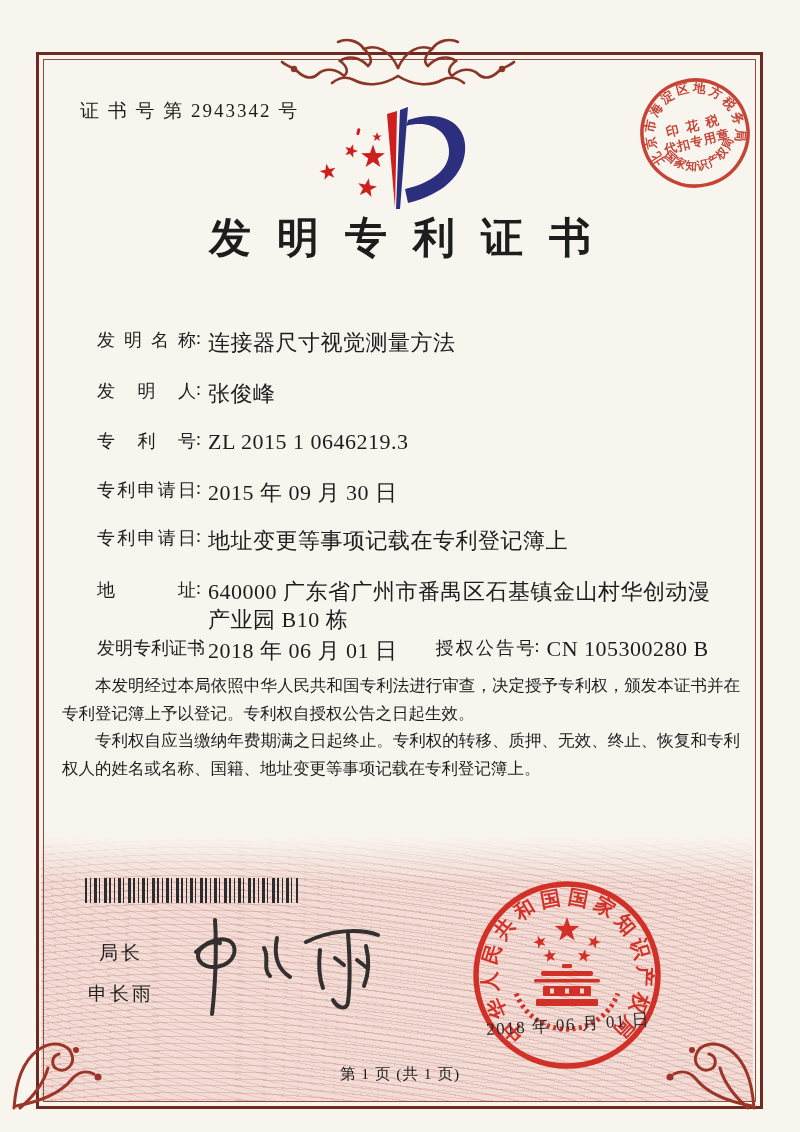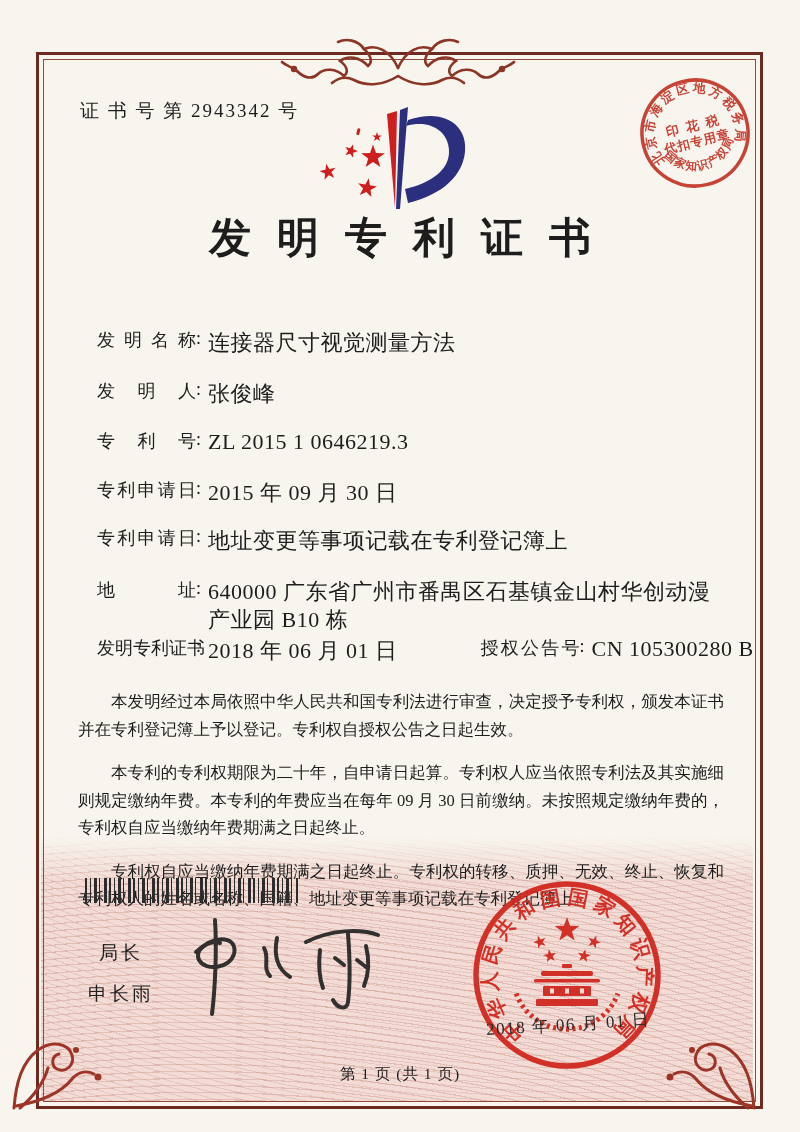--- a/index.html
+++ b/index.html
@@ -23,24 +23,24 @@
   .logo{position:absolute;left:296px;top:90px;z-index:2;}
   .title{position:absolute;left:0;top:210px;width:100%;text-align:center;
     font-size:42px;font-weight:700;letter-spacing:26px;text-indent:26px;z-index:2;}
   .row{position:absolute;left:97px;display:flex;align-items:flex-start;z-index:2;}
   .flabel{display:inline-block;width:99px;text-align:justify;text-align-last:justify;
     font-size:18px;white-space:nowrap;}
   .fcolon{font-size:18px;margin-right:7px;}
   .fvalue{font-size:22px;letter-spacing:0.5px;}
   .r1{top:328px}.r2{top:379px}.r3{top:429px}.r4{top:478px}.r5{top:526px}.r6{top:578px}.r7{top:636px}
   .addr{width:505px;line-height:28px;}
-  .pair2{margin-left:83px;display:flex;}
+  .pair2{margin-left:38px;display:flex;}
   .paragraphs{position:absolute;left:62px;top:672px;width:678px;z-index:2;
     font-size:16.5px;line-height:27.5px;text-align:justify;}
-  .paragraphs p{margin:16px;text-indent:2em;}
+  .paragraphs p{margin:0;text-indent:2em;}
   .barcode{position:absolute;left:85px;top:878px;width:213px;height:25px;z-index:2;
     background:repeating-linear-gradient(90deg,
       #2c2c2c 0 2px, transparent 2px 5px,
       #2c2c2c 5px 6px, transparent 6px 9px,
       #2c2c2c 9px 12px, transparent 12px 14px,
       #2c2c2c 14px 15px, transparent 15px 19px,
       #2c2c2c 19px 22px, transparent 22px 24px);}
   .director-block{position:absolute;left:88px;top:932px;z-index:2;
     font-size:19px;line-height:41px;letter-spacing:3px;text-align:center;}
   .signature{position:absolute;left:178px;top:908px;z-index:2;}
@@ -135,21 +135,20 @@
     <span class="fvalue">2018 年 06 月 01 日</span>
     <span class="pair2">
       <span class="flabel">授权公告号</span>
       <span class="fcolon">:</span>
       <span class="fvalue">CN 105300280 B</span>
     </span>
   </div>
 
   <div class="paragraphs">
     <p>本发明经过本局依照中华人民共和国专利法进行审查，决定授予专利权，颁发本证书并在专利登记簿上予以登记。专利权自授权公告之日起生效。</p>
-    <p>本专利的专利权期限为二十年，自申请日起算。专利权人应当依照专利法及其实施细则规定缴纳年费。本专利的年费应当在每年 09 月 30 日前缴纳。未按照规定缴纳年费的，专利权自应当缴纳年费期满之日起终止。</p>
     <p>专利权自应当缴纳年费期满之日起终止。专利权的转移、质押、无效、终止、恢复和专利权人的姓名或名称、国籍、地址变更等事项记载在专利登记簿上。</p>
   </div>
 
   <div class="barcode"></div>
 
   <div class="director-block">
     <div>局长</div>
     <div>申长雨</div>
   </div>
 

